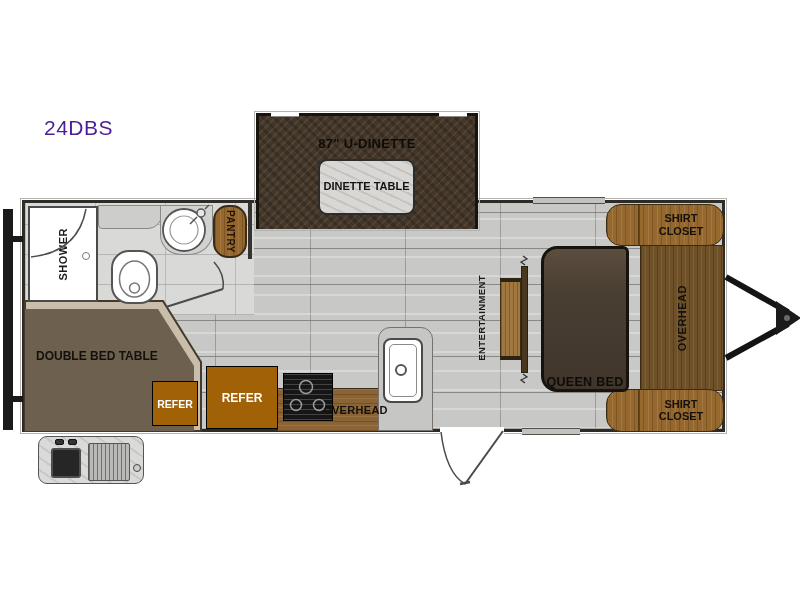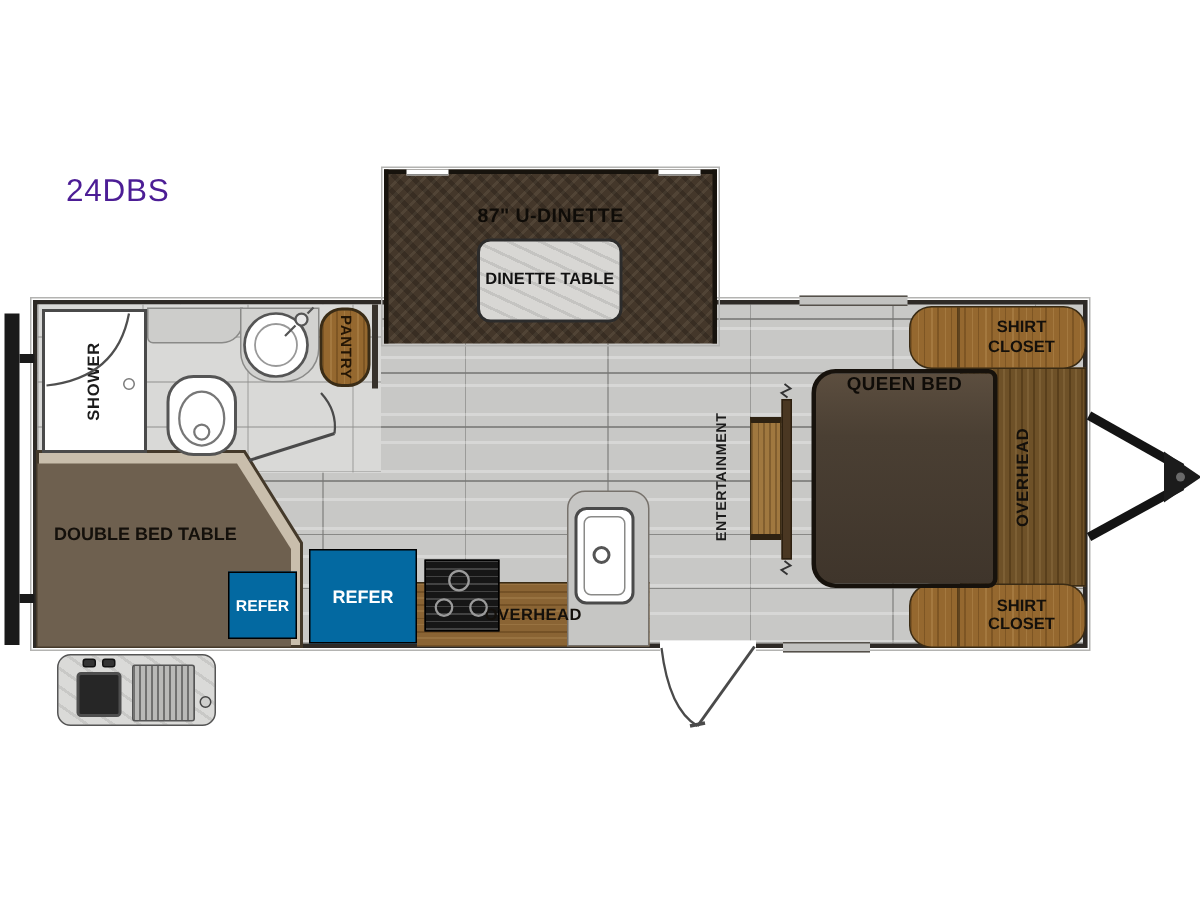--- a/index.html
+++ b/index.html
@@ -59,21 +59,21 @@
           border-radius:0 0 14px 4px;z-index:3;}
   .sink-counter{left:160px;top:205px;width:53px;height:50px;background:#d2d2d0;border:1px solid #8a8a88;
           border-radius:0 0 45% 40%;z-index:3;}
   .pantry{left:213px;top:205px;width:34px;height:53px;border:2px solid #3a2c16;display:flex;
           align-items:center;justify-content:center;z-index:4;}
   .pantry .lbl{font-size:10px;color:#231505;letter-spacing:.5px;}
   .wall-stub{left:248px;top:203px;width:4px;height:56px;background:#37322c;z-index:4;}
 
   
   .bunk-label{left:36px;top:349px;width:130px;font-size:12px;white-space:nowrap;z-index:6;text-align:left;}
-  .refer{background:#0369a1;border:1px solid #000;display:flex;align-items:center;justify-content:center;z-index:6;}
+  .refer{background:#a16207;border:1px solid #000;display:flex;align-items:center;justify-content:center;z-index:6;}
   .refer .lbl{color:#ffffff;}
   .refer-1{left:152px;top:381px;width:46px;height:45px;}
   .refer-1 .lbl{font-size:10.5px;}
   .refer-2{left:206px;top:366px;width:72px;height:63px;}
   .refer-2 .lbl{font-size:12px;}
 
   
   .k-counter{left:278px;top:388px;width:155px;height:43px;z-index:4;border-top:1.5px solid #3a2c16;}
   .k-overhead-label{left:278px;top:404px;width:155px;font-size:11px;letter-spacing:.3px;z-index:6;}
   .stove{left:283px;top:373px;width:50px;height:48px;background-color:#161616;border:1px solid #000;
@@ -90,22 +90,22 @@
 
   
   .ent-panel{left:500px;top:278px;width:21px;height:82px;background-color:#a0783f;
              background-image:repeating-linear-gradient(90deg, rgba(60,35,8,.3) 0 1px, transparent 1px 4px);
              border:1px solid #3c2c14;border-top:4px solid #2e2212;border-bottom:4px solid #2e2212;z-index:4;}
   .ent-wall{left:521px;top:266px;width:7px;height:107px;background:#4a3722;border:1px solid #2c1f0f;z-index:4;}
   .ent-label{left:468px;top:270px;width:26px;height:96px;display:flex;align-items:center;justify-content:center;z-index:6;}
   .ent-label .lbl{font-size:9.5px;letter-spacing:.4px;color:#1b1b1b;}
 
   
-  .queen{left:541px;top:246px;width:124px;height:146px;border:3px solid #17120c;
-         border-radius:16px 6px 6px 16px;display:flex;align-items:flex-start;justify-content:center;
+  .queen{left:541px;top:246px;width:88px;height:146px;border:3px solid #17120c;
+         border-radius:16px 6px 6px 16px;display:flex;align-items:flex-end;justify-content:center;
          background:linear-gradient(180deg,#5c4e3f 0%,#4a3f33 30%,#3f352b 100%);z-index:5;}
   .queen .lbl{font-size:12.5px;color:#0f0c08;letter-spacing:.3px;}
   .ovh-front{left:640px;top:245px;width:84px;height:146px;display:flex;align-items:center;justify-content:center;
          border:1px solid #3a2b14;z-index:4;}
   .ovh-front .lbl{font-size:11px;letter-spacing:.5px;}
   .closet{width:118px;height:42px;left:606px;border:1px solid #3a2b14;z-index:4;}
   .closet-top{top:204px;}
   .closet-bot{top:389px;height:43px;}
   .closet .divider{position:absolute;left:31px;top:0;bottom:0;width:2px;background:rgba(40,25,5,.55);}
   .closet .lbl{position:absolute;left:34px;right:2px;top:50%;transform:translateY(-50%);

